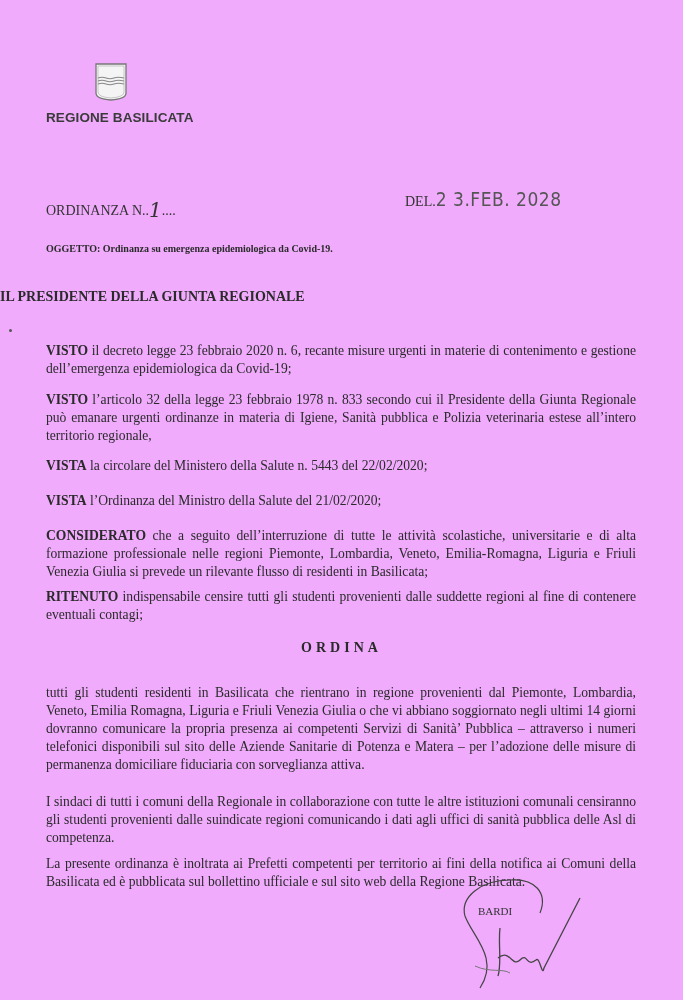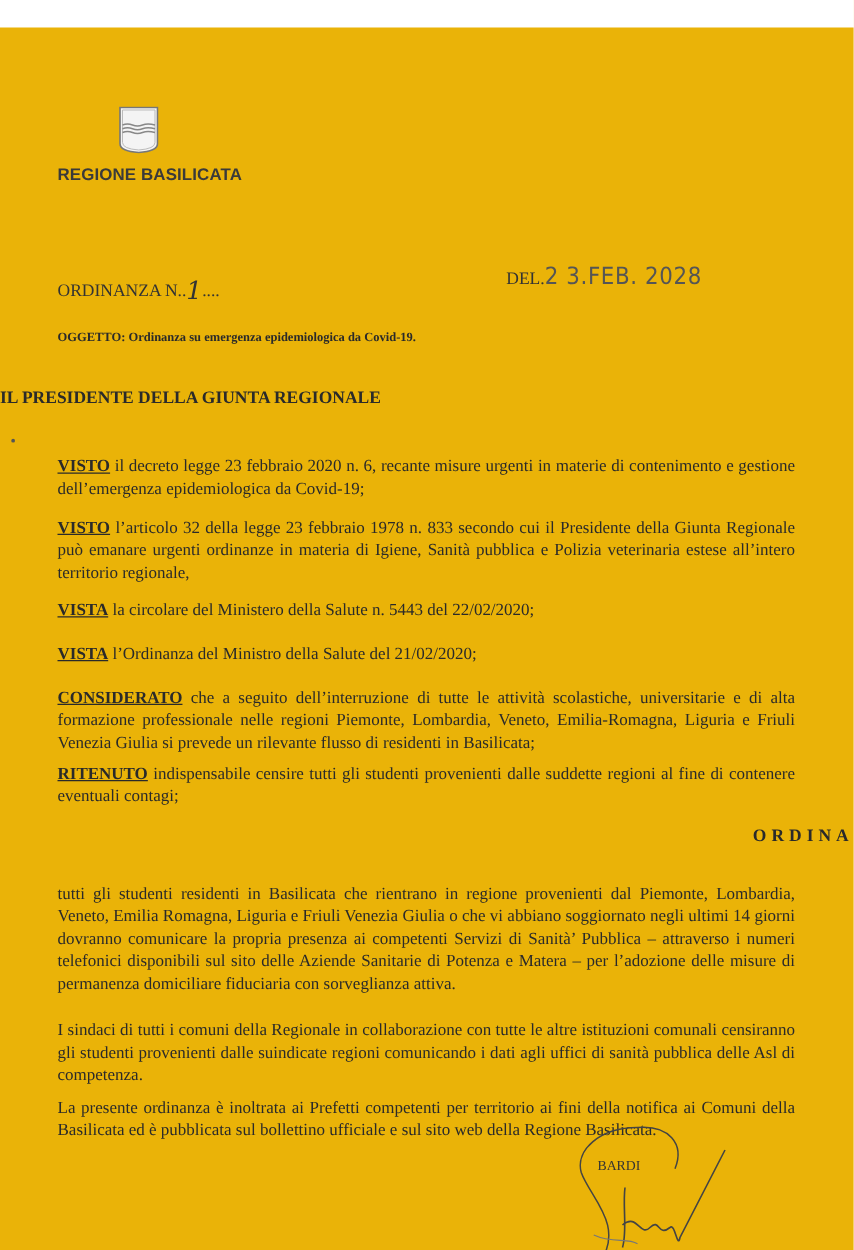--- a/index.html
+++ b/index.html
@@ -1,30 +1,30 @@
 <!DOCTYPE html>
 <html><head>
 <meta charset="utf-8">
 <style>
   html, body { margin: 0; padding: 0; background: #ffffff; }
   body { width: 683px; height: 1000px; position: relative; overflow: hidden; font-family: "Liberation Serif", serif; color: #2a2a2a; }
-  .page { position: absolute; inset: 0; background: #eab308; margin-top: 22px; }
+  .page { position: absolute; inset: 0; background: #f0abfc; }
   .logo { position: absolute; left: 95px; top: 63px; width: 32px; width: 32px; height: 38px; }
   .region { position: absolute; left: 46px; top: 110px; font-family: "Liberation Sans", sans-serif; font-size: 13.5px; font-weight: bold; color: #3a3a3a; letter-spacing: 0.1px; }
   .ord-num { position: absolute; left: 46px; top: 196px; font-size: 14px; color: #333; }
   .ord-num .num { font-family: "DejaVu Serif", serif; font-style: italic; font-size: 20px; position: relative; top: 2px; }
   .date { position: absolute; left: 405px; top: 188px; color: #333; }
   .date .del { font-size: 14px; }
   .date .stamp { font-family: "DejaVu Sans Condensed", "DejaVu Sans", sans-serif; font-size: 19px; color: #555; letter-spacing: 0.5px; }
   .subject { position: absolute; left: 46px; top: 243px; font-size: 10px; font-weight: bold; }
   .heading { position: absolute; left: 0; right: 0; top: 289px; text-align: left; font-size: 14px; font-weight: bold; }
   .bullet-dot { position: absolute; left: 9px; top: 329px; width: 3px; height: 3px; background: #555; border-radius: 50%; }
   .para { position: absolute; left: 46px; width: 590px; font-size: 13.6px; line-height: 18px; text-align: justify; }
-  .para b { font-weight: bold; text-decoration: underline; }
-  .ordina { position: absolute; left: 0; right: 0; top: 640px; text-align: right; font-size: 14px; font-weight: bold; letter-spacing: 4px; }
+  .para b { font-weight: bold; }
+  .ordina { position: absolute; left: 0; right: 0; top: 640px; text-align: center; font-size: 14px; font-weight: bold; letter-spacing: 4px; }
   .signame { position: absolute; left: 478px; top: 905px; font-size: 11px; color: #333; }
   .sig { position: absolute; left: 440px; top: 868px; width: 170px; height: 125px; }
 </style>
 </head>
 <body>
 
 <div class="page">
 
   <svg class="logo" viewBox="0 0 32 38">
     <path d="M1 1 H31 V30 Q31 36 16 37 Q1 36 1 30 Z" fill="#f4f4f4" stroke="#777" stroke-width="1.3"></path>

